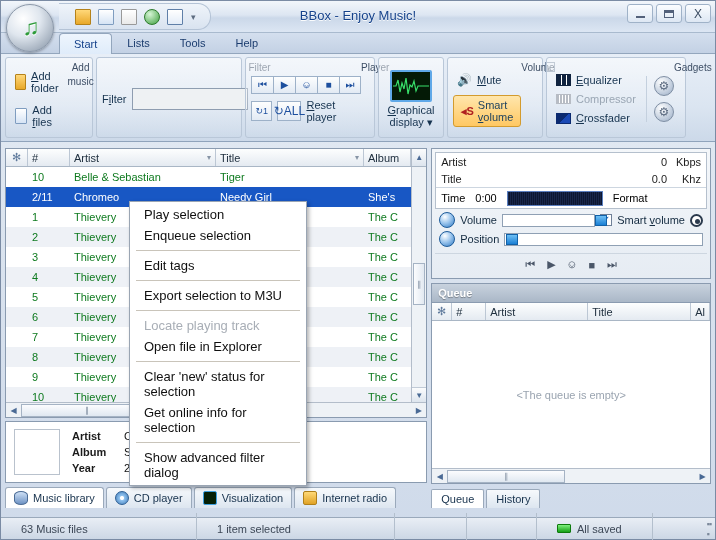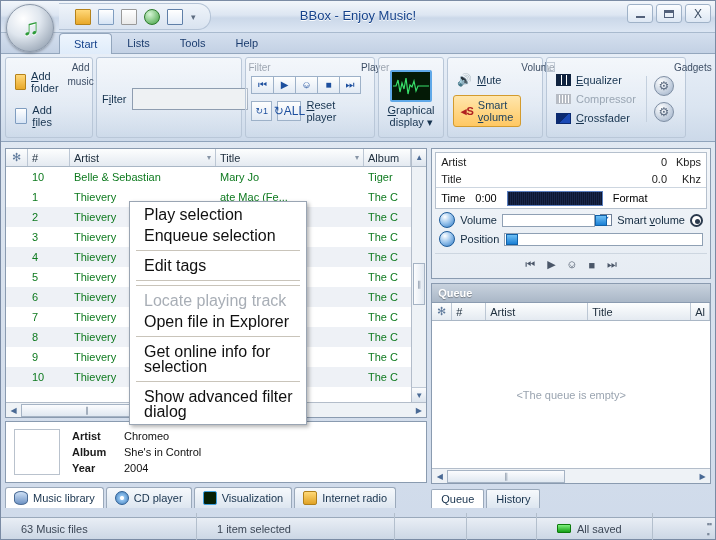--- a/index.html
+++ b/index.html
@@ -252,21 +252,21 @@
   .sseg { height: 32px; display: flex; align-items: center; padding: 0 20px; border-right: 1px solid #b3bfcd; }
   .gripdot { margin-left: auto; padding-right: 4px; color: #7b889a; letter-spacing: -1px; font-size: 9px;}
   .savedic { width: 14px; height: 9px; background: linear-gradient(to bottom,#7ef07e,#16a016); border: 1px solid #0d7a0d; border-radius: 1px;}
 
   
   .ctxmenu {
     position: absolute; left: 128px; top: 200px; width: 178px;
     background: #fff; border: 1px solid #9aa5b3; box-shadow: 2px 2px 4px rgba(0,0,0,.3);
     padding: 2px 0; z-index: 100;
   }
-  .mi { padding: 3px 10px 3px 14px; font-size: 16px; color: #101010; line-height: 15px; }
+  .mi { padding: 3px 10px 3px 14px; font-size: 13px; color: #101010; line-height: 15px; }
   .mi.disabled { color: #a8aeb6; }
   .msep { height: 1px; background: #c9c4ba; margin: 4px 6px; }
 </style>
 </head>
 <body>
 
 <div id="app">
 
   <div class="titlebar">
     <div class="orb">
@@ -426,24 +426,32 @@
           <div class="hcell" style="flex:1">Album</div>
           <div style="width:15px;background:linear-gradient(to bottom,#fbfcfd,#dde5ee);border-left:1px solid #b3bdca;display:flex;align-items:center;justify-content:center;color:#4a6a95;font-size:8px">▲</div>
         </div>
         <div class="plbodywrap">
           <div class="rows">
 
             <div class="row">
               <div class="cell c-gut"></div>
               <div class="cell c-num">10</div>
               <div class="cell c-art">Belle &amp; Sebastian</div>
-              <div class="cell c-tit">Mary Jo</div>
               <div class="cell c-alb">Tiger</div>
             </div>
 
+            <div class="row sel">
+              <div class="cell c-gut">
+                
+              </div>
+              <div class="cell c-num">2/11</div>
+              <div class="cell c-art">Chromeo</div>
+              <div class="cell c-tit">Needy Girl</div>
+              <div class="cell c-alb">She's</div>
+            </div>
 
             <div class="row">
               <div class="cell c-gut"></div>
               <div class="cell c-num">1</div>
               <div class="cell c-art">Thievery</div>
               <div class="cell c-tit">ate Mac (Fe...</div>
               <div class="cell c-alb">The C</div>
             </div>
 
             <div class="row alt">
@@ -650,24 +658,26 @@
       </div>
     </div>
   </div>
 
   <div class="ctxmenu">
     <div class="mi">Play selection</div>
     <div class="mi">Enqueue selection</div>
     <div class="msep"></div>
     <div class="mi">Edit tags</div>
     <div class="msep"></div>
+    <div class="mi">Export selection to M3U</div>
     <div class="msep"></div>
     <div class="mi disabled">Locate playing track</div>
     <div class="mi">Open file in Explorer</div>
     <div class="msep"></div>
+    <div class="mi">Clear 'new' status for selection</div>
     <div class="mi">Get online info for selection</div>
     <div class="msep"></div>
     <div class="mi">Show advanced filter dialog</div>
   </div>
 
   <div class="status">
     <div class="sseg" style="width:196px">63 Music files</div>
     <div class="sseg" style="width:198px">1 item selected</div>
     <div class="sseg" style="width:72px"></div>
     <div class="sseg" style="width:70px"></div>

